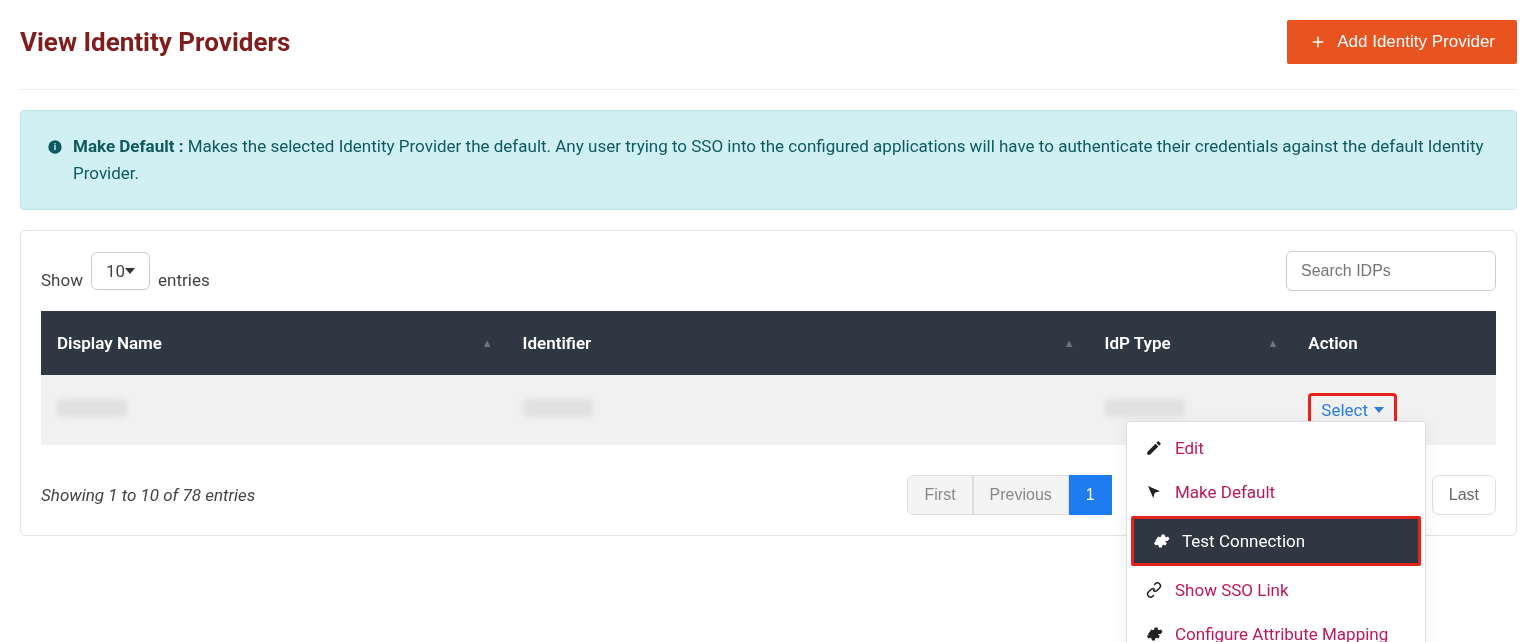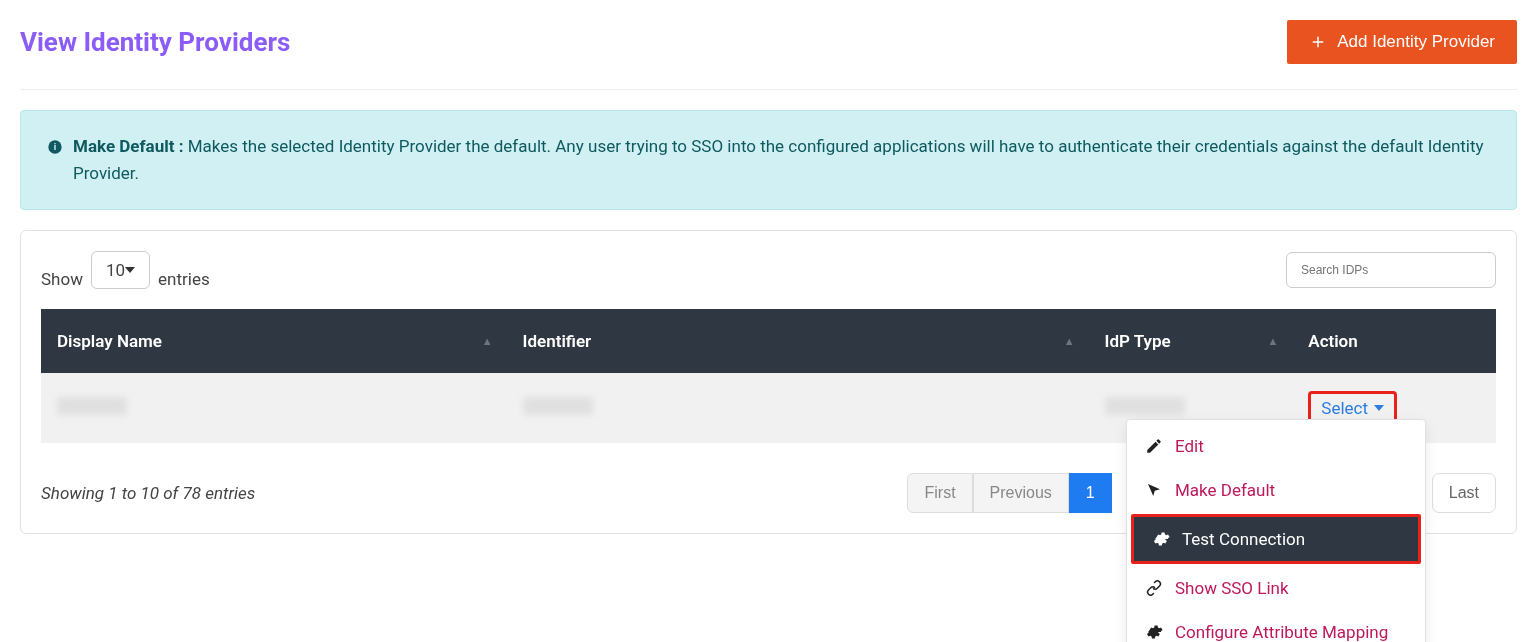--- a/index.html
+++ b/index.html
@@ -16,21 +16,21 @@
     display: flex;
     justify-content: space-between;
     align-items: center;
     margin-bottom: 20px;
     border-bottom: 1px solid #eee;
     padding-bottom: 25px;
   }
   .page-title {
     font-size: 26px;
     font-weight: 700;
-    color: #8b5cf6;
+    color: #7f1d1d;
     text-align: right;
   }
   .add-btn {
     background: #e8531f;
     color: #fff;
     border: none;
     border-radius: 2px;
     padding: 12px 22px;
     font-size: 17px;
     font-weight: 500;
@@ -82,21 +82,21 @@
     padding: 8px 14px;
     font-size: 17px;
     display: flex;
     align-items: center;
     cursor: pointer;
   }
   .search-input {
     border: 1px solid #ccc;
     border-radius: 6px;
     padding: 10px 14px;
-    font-size: 12px;
+    font-size: 16px;
     width: 210px;
   }
   table {
     width: 100%;
     border-collapse: collapse;
   }
   thead th {
     background: #2f3742;
     color: #fff;
     font-weight: 600;

